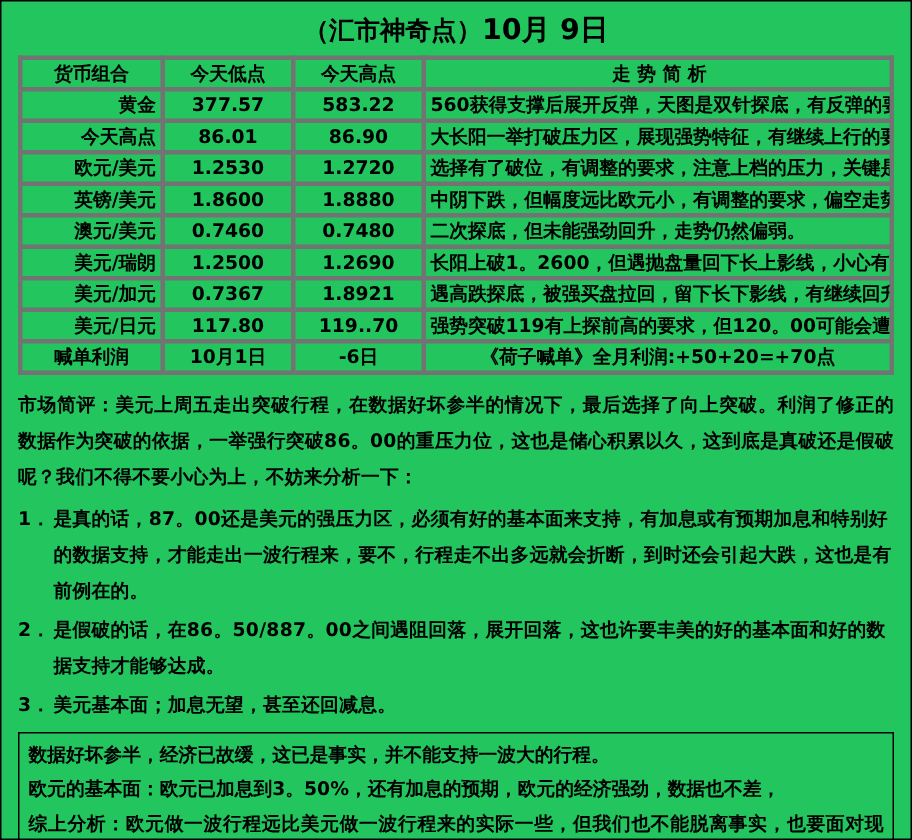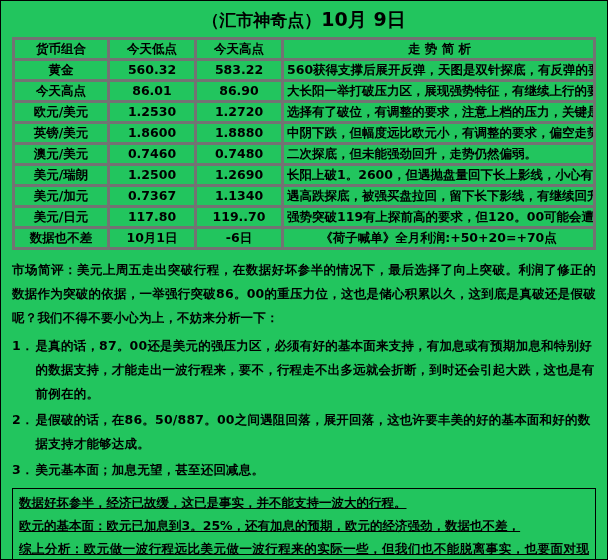--- a/index.html
+++ b/index.html
@@ -41,21 +41,21 @@
   }
   .tbl td {
     border: 3px solid #737373;
     font-size: 12.5px;
     font-weight: bold;
     padding: 1px 3px;
     line-height: 16px;
     white-space: nowrap;
     overflow: hidden;
   }
-  .c1 { width: 86px; text-align: center; }
+  .c1 { width: 86px; text-align: right; }
   .c2 { width: 78px; text-align: center; }
   .c3 { width: 78px; text-align: center; }
   .c4 { text-align: left; padding-left: 5px; }
   .hdr td { text-align: center; }
   .hdr .c4 { text-align: center; padding-left: 5px; }
   .lastrow td { text-align: center; }
   .lastrow .c4 { text-align: center; }
   .body-text {
     width: 584px;
     margin: 0 auto;
@@ -89,21 +89,20 @@
     margin: 6px auto 0 auto;
     box-sizing: border-box;
     padding: 2px 6px 4px 6px;
     font-size: 12.5px;
     font-weight: bold;
     line-height: 23px;
   }
   .boxed p {
     margin: 0;
     text-align: justify;
-    text-decoration: underline;
   }
 </style>
 </head>
 <body>
 
 <div class="page">
 
   <div class="title">
     <span>（汇市神奇点）</span><span class="big">10月 9日</span>
   </div>
@@ -112,21 +111,21 @@
     <tbody>
       <tr class="hdr">
         <td class="c1">货币组合</td>
         <td class="c2">今天低点</td>
         <td class="c3">今天高点</td>
         <td class="c4">走 势 简 析</td>
       </tr>
 
       <tr>
         <td class="c1">黄金</td>
-        <td class="c2">560.32</td>
+        <td class="c2">377.57</td>
         <td class="c3">583.22</td>
         <td class="c4">560获得支撑后展开反弹，天图是双针探底，有反弹的要求。</td>
       </tr>
       <tr>
         <td class="c1">今天高点</td>
         <td class="c2">86.01</td>
         <td class="c3">86.90</td>
         <td class="c4">大长阳一举打破压力区，展现强势特征，有继续上行的要求，偏多。</td>
       </tr>
       <tr>
@@ -149,32 +148,32 @@
       </tr>
       <tr>
         <td class="c1">美元/瑞朗</td>
         <td class="c2">1.2500</td>
         <td class="c3">1.2690</td>
         <td class="c4">长阳上破1。2600，但遇抛盘量回下长上影线，小心有回调的要求</td>
       </tr>
       <tr>
         <td class="c1">美元/加元</td>
         <td class="c2">0.7367</td>
-        <td class="c3">1.1340</td>
+        <td class="c3">1.8921</td>
         <td class="c4">遇高跌探底，被强买盘拉回，留下长下影线，有继续回升的要求。</td>
       </tr>
       <tr>
         <td class="c1">美元/日元</td>
         <td class="c2">117.80</td>
         <td class="c3">119..70</td>
         <td class="c4">强势突破119有上探前高的要求，但120。00可能会遭日行干预</td>
       </tr>
 
       <tr class="lastrow">
-        <td class="c1">数据也不差</td>
+        <td class="c1">喊单利润</td>
         <td class="c2">10月1日</td>
         <td class="c3">-6日</td>
         <td class="c4">《荷子喊单》全月利润:+50+20=+70点</td>
       </tr>
     </tbody>
   </table>
 
   <div class="body-text">
     <div class="para">市场简评：美元上周五走出突破行程，在数据好坏参半的情况下，最后选择了向上突破。利润了修正的数据作为突破的依据，一举强行突破86。00的重压力位，这也是储心积累以久，这到底是真破还是假破呢？我们不得不要小心为上，不妨来分析一下：</div>
 
@@ -189,18 +188,18 @@
       </div>
       <div class="numitem">
         <span class="num">3．</span>
         <span class="txt">美元基本面；加息无望，甚至还回减息。</span>
       </div>
     </div>
   </div>
 
   <div class="boxed">
     <p>数据好坏参半，经济已故缓，这已是事实，并不能支持一波大的行程。</p>
-    <p>欧元的基本面：欧元已加息到3。25%，还有加息的预期，欧元的经济强劲，数据也不差，</p>
+    <p>欧元的基本面：欧元已加息到3。50%，还有加息的预期，欧元的经济强劲，数据也不差，</p>
     <p>综上分析：欧元做一波行程远比美元做一波行程来的实际一些，但我们也不能脱离事实，也要面对现实，不断要修正自己的判断，发现判断偏离就要及时矫正，以免受损难大，</p>
 
   </div>
 
 </div>
 
 </body></html>

